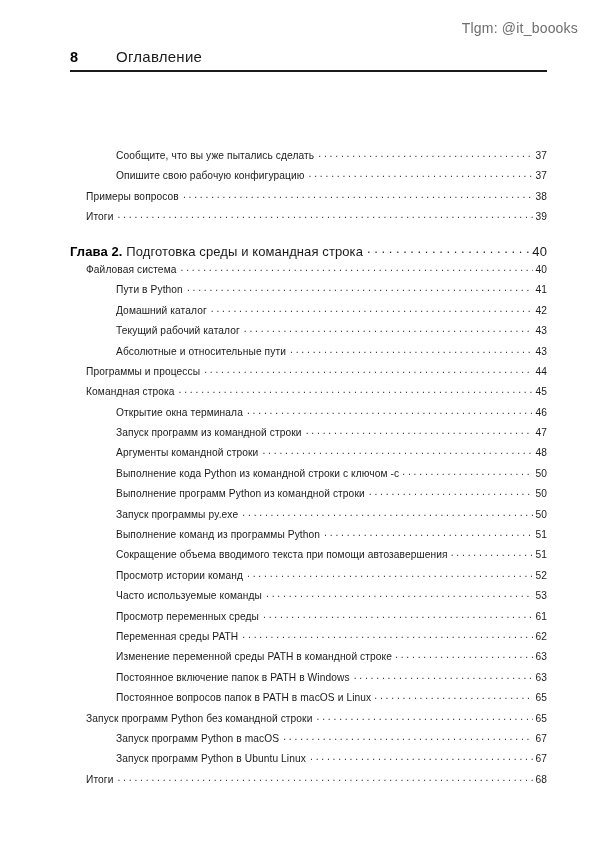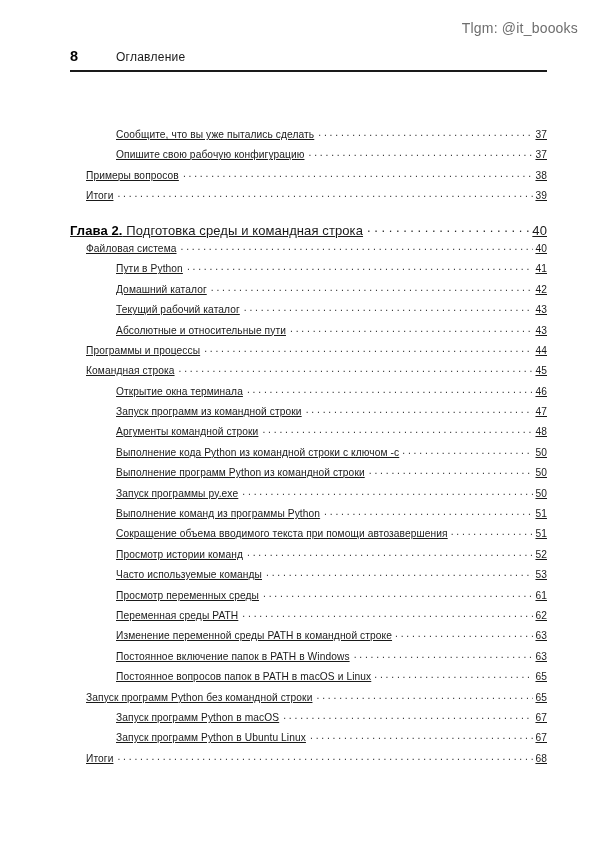--- a/index.html
+++ b/index.html
@@ -37,40 +37,39 @@
     align-items: baseline;
   }
   .folio {
     font-size: 14.5px;
     font-weight: bold;
     color: #000;
     width: 46px;
     flex: none;
   }
   .running-title {
-    font-size: 12px;
+    font-size: 15px;
     color: #1a1a1a;
     letter-spacing: 0.25px;
   }
   .header-rule {
     position: absolute;
     top: 70px;
     left: 70px;
     width: 477px;
     height: 1.6px;
     background: #1a1a1a;
   }
 
   
   .toc {
     position: absolute;
-    top: 87px;
+    top: 108px;
     left: 70px;
     width: 477px;
-    text-decoration: underline;
   }
   .toc-row {
     display: flex;
     align-items: baseline;
     height: 20.4px;
     font-size: 10.2px;
     color: #1a1a1a;
     white-space: nowrap;
   }
   .toc-row .label {

